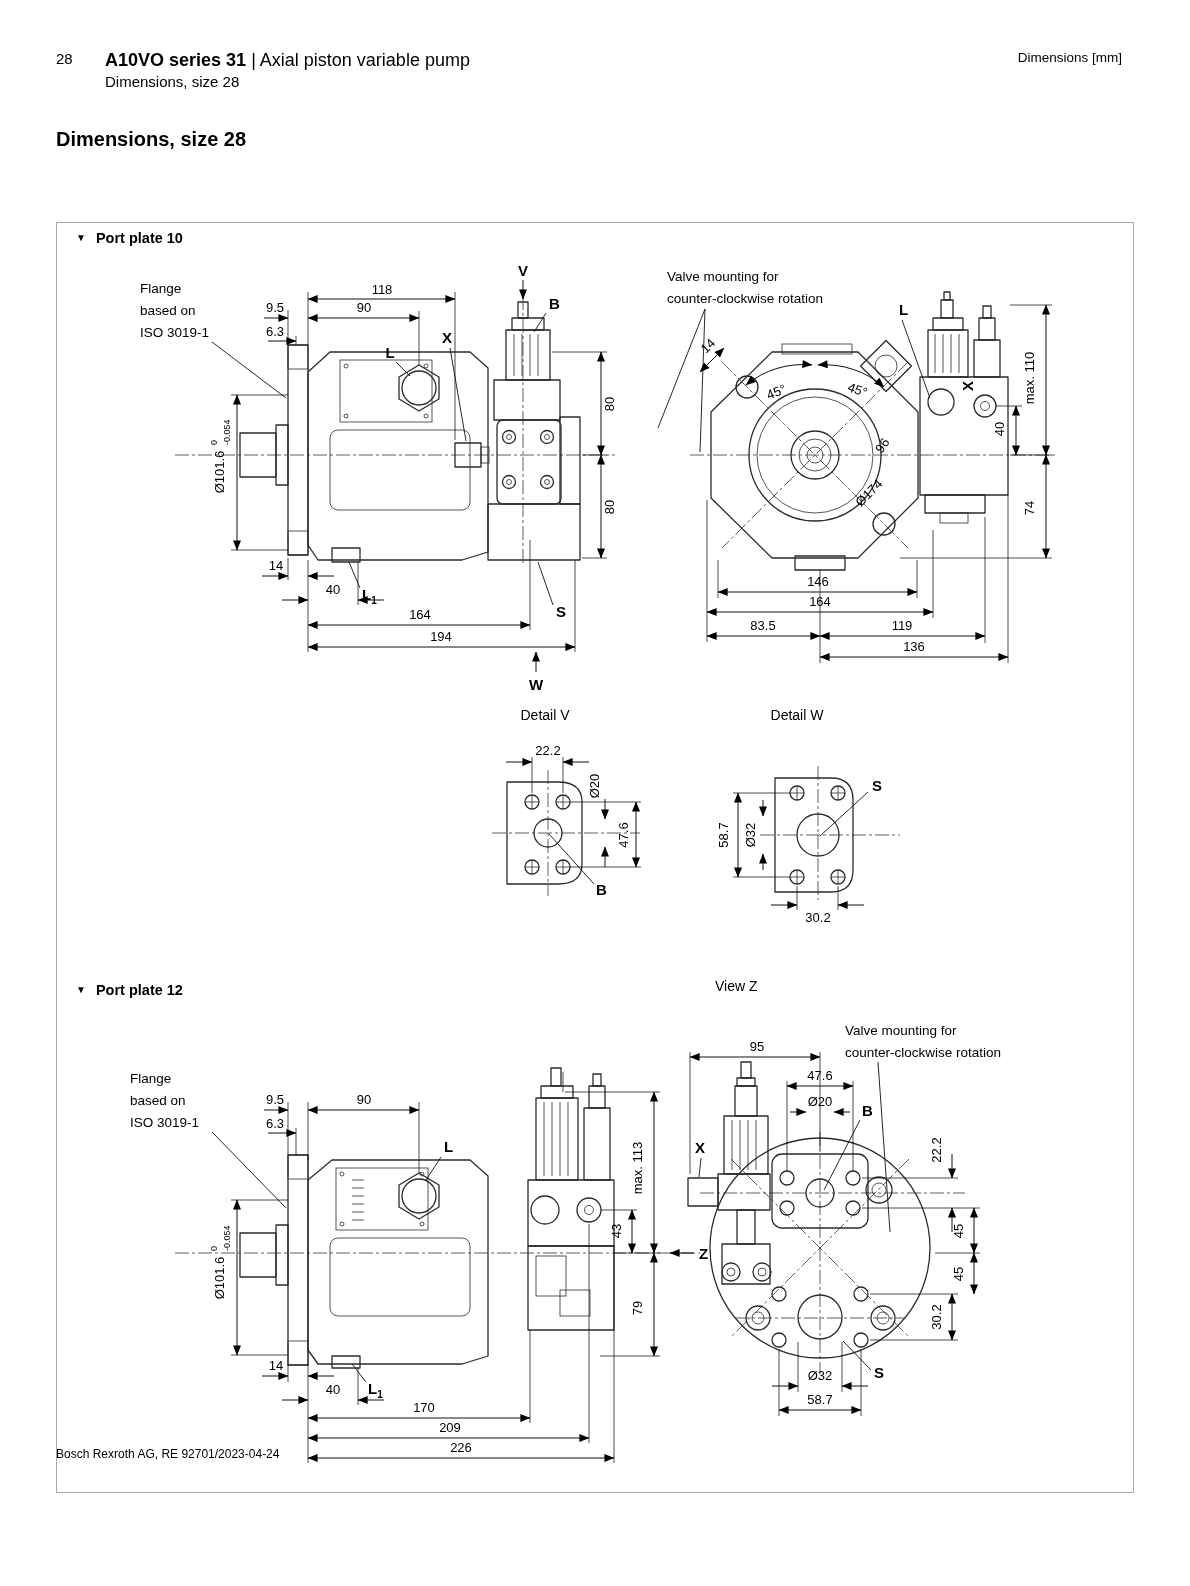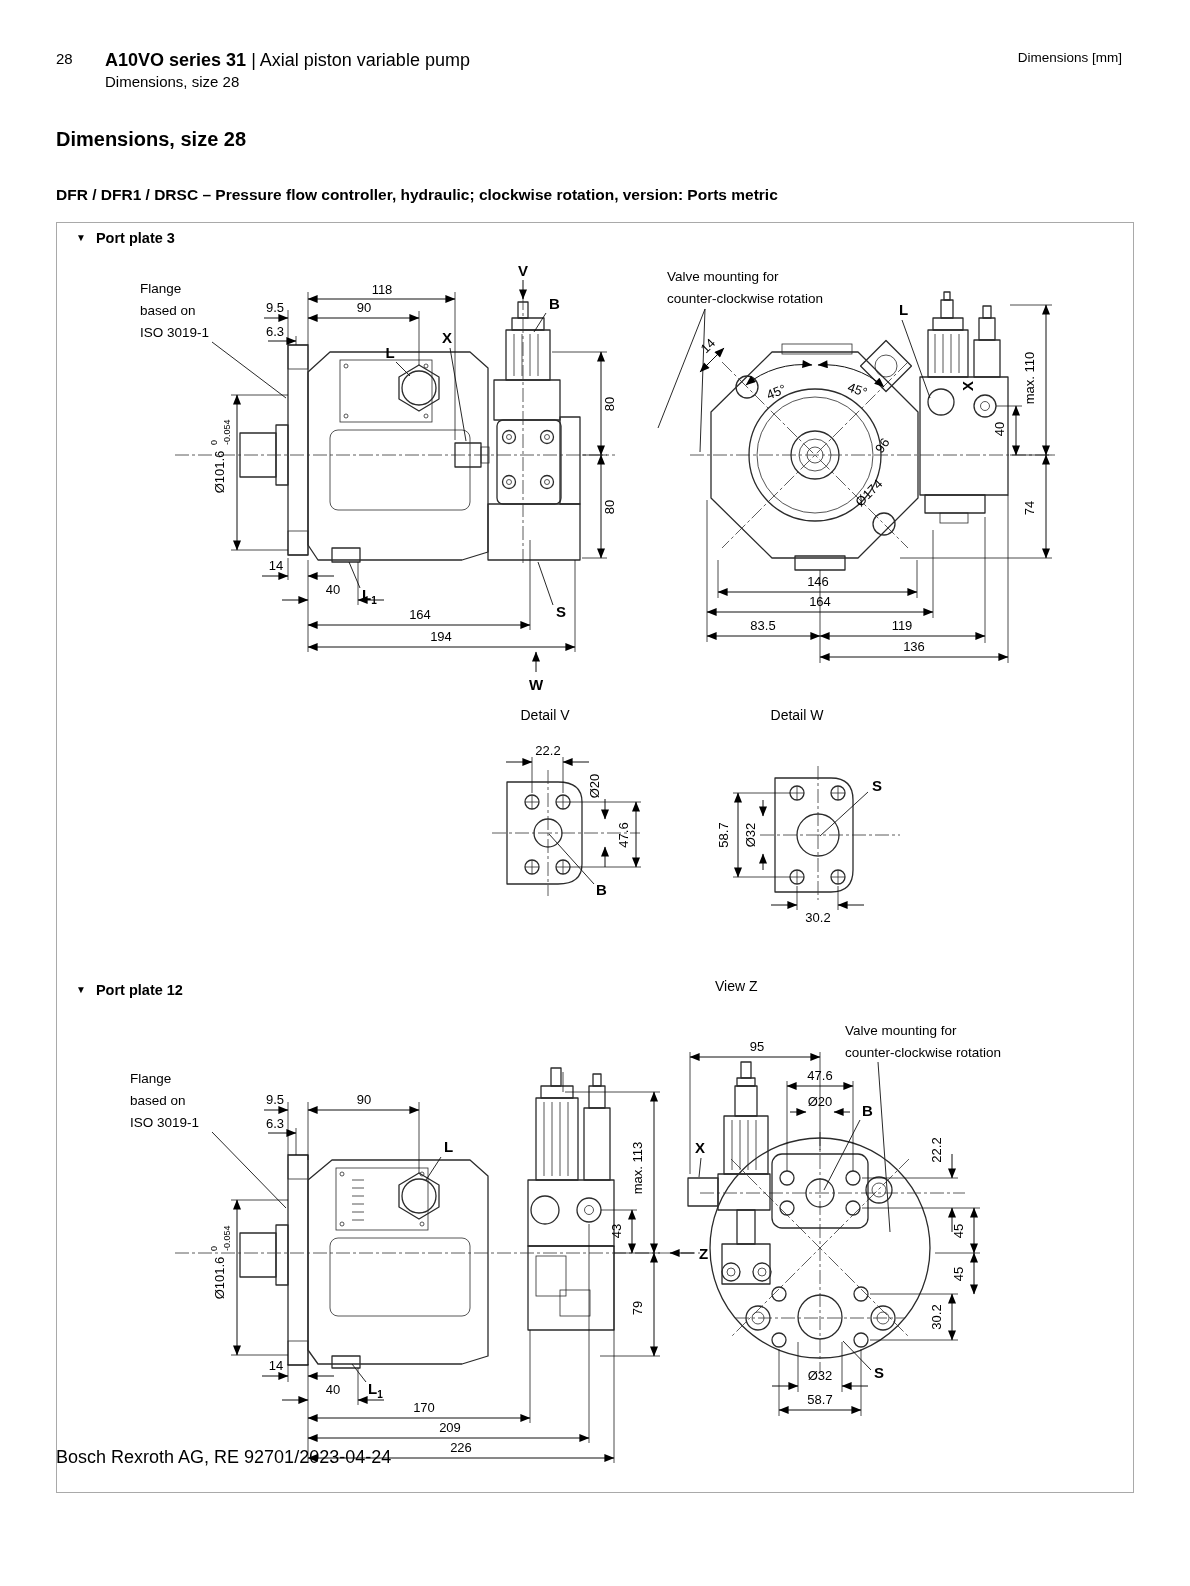--- a/index.html
+++ b/index.html
@@ -11,21 +11,21 @@
   .doctitle b{font-weight:bold;}
   .docline2{left:105px;top:73px;font-size:15px;}
   .dimsmm{right:68px;top:50px;font-size:13.5px;}
   .pagetitle{left:56px;top:128px;font-size:20px;font-weight:bold;}
   .sectionhead{left:56px;top:186px;font-size:15.5px;font-weight:bold;}
   .figbox{left:56px;top:222px;width:1076px;height:1269px;border:1px solid #a9a9a9;}
   .boxhead{font-size:14.5px;font-weight:bold;display:flex;align-items:center;gap:10px;}
   .tri{font-size:10px;line-height:1;}
   .bh12{left:76px;top:230px;}
   .bh11{left:76px;top:982px;}
-  .footer{left:56px;top:1447px;font-size:18px;}
+  .footer{left:56px;top:1447px;font-size:12px;}
   svg{position:absolute;left:0;top:0;}
   .svgwrap1{left:56px;top:222px;width:1078px;height:740px;}
   .svgwrap2{left:56px;top:960px;width:1078px;height:531px;}
   .s{fill:none;stroke:#2b2b2b;stroke-width:1.3;stroke-linejoin:round;}
   .s2{fill:none;stroke:#2b2b2b;stroke-width:.8;}
   .dl{fill:none;stroke:#111;stroke-width:1;}
   .ext{fill:none;stroke:#111;stroke-width:.75;}
   .cl{fill:none;stroke:#333;stroke-width:.8;stroke-dasharray:14 3 3 3;}
   .ldr{fill:none;stroke:#111;stroke-width:.9;}
   text.dim{font:13px "Liberation Sans",sans-serif;fill:#000;}
@@ -41,27 +41,26 @@
 
   <div class="abs pagenum">28</div>
   <div class="abs doctitle">
     <b>A10VO series 31</b>
     <span>| Axial piston variable pump</span>
   </div>
   <div class="abs docline2">Dimensions, size 28</div>
   <div class="abs dimsmm">Dimensions [mm]</div>
 
   <div class="abs pagetitle">Dimensions, size 28</div>
-  <div class="abs sectionhead">DFR / DFR1 / DRSC – Pressure flow controller, hydraulic; clockwise rotation, version: Ports metric</div>
 
   <div class="abs figbox"></div>
 
   <div class="abs boxhead bh12">
     <span class="tri">▼</span>
-    <span>Port plate 3</span>
+    <span>Port plate 10</span>
   </div>
   <div class="abs boxhead bh11">
     <span class="tri">▼</span>
     <span>Port plate 12</span>
   </div>
 
   <svg class="abs svgwrap1" width="1078" height="740" viewBox="0 0 1078 740">
     <defs>
       <marker id="a1" viewBox="0 0 10 8" refX="9.6" refY="4" markerWidth="11" markerHeight="8" orient="auto-start-reverse" markerUnits="userSpaceOnUse">
         <path d="M0,0 L10,4 L0,8 Z" fill="#000"></path>

